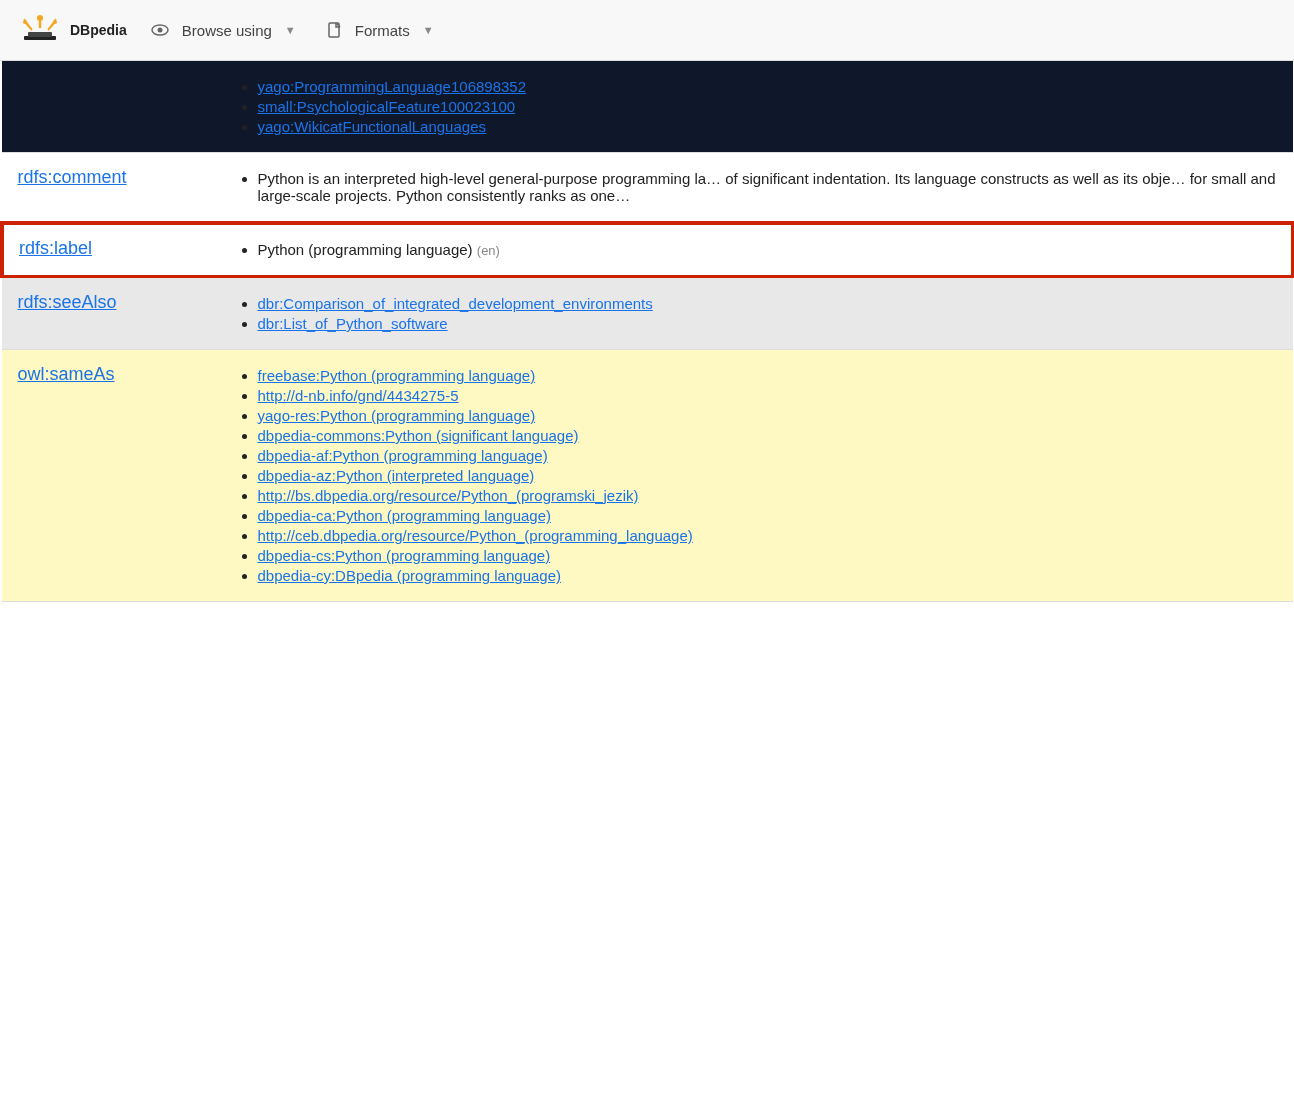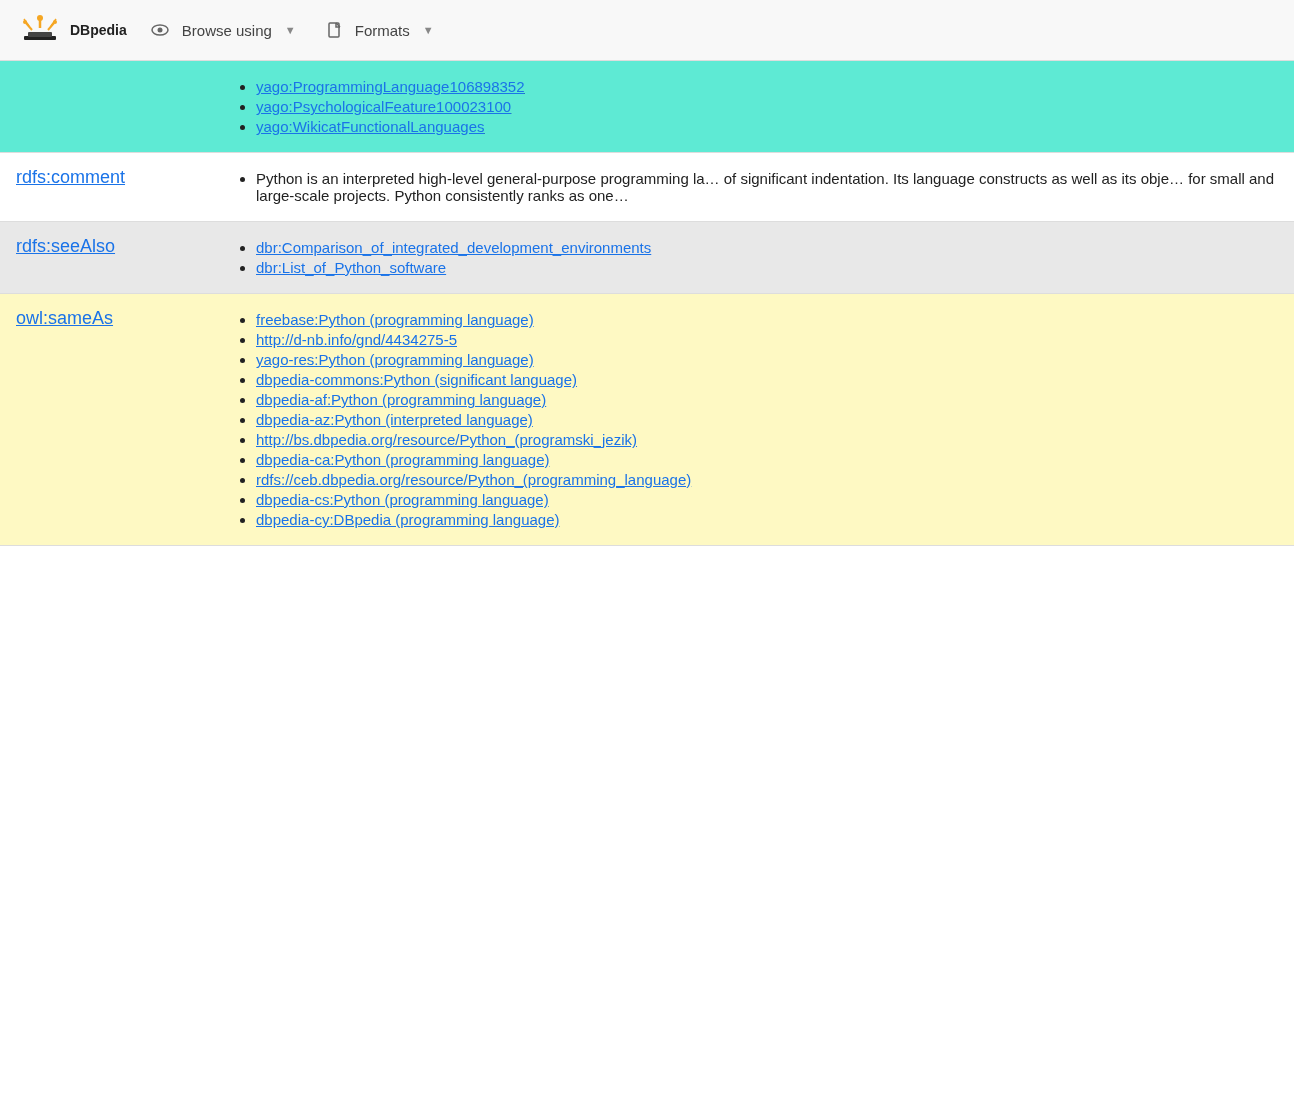--- a/index.html
+++ b/index.html
@@ -149,29 +149,29 @@
     </svg>
     <span>Formats</span>
     <span class="chevron">▼</span>
   </button>
 </header>
 
 <main class="main-content">
   <table class="data-table">
     <tbody>
 
-      <tr style="background:#5eead4; border-bottom:1px solid #ddd;text-decoration:underline;">
+      <tr style="background:#0f172a; border-bottom:1px solid #ddd;text-decoration:underline;">
         <td class="col-property"></td>
         <td class="col-values">
           <ul class="value-list">
             <li>
               <a class="value-link" href="#">yago:ProgrammingLanguage106898352</a>
             </li>
             <li>
-              <a class="value-link" href="#">yago:PsychologicalFeature100023100</a>
+              <a class="value-link" href="#">small:PsychologicalFeature100023100</a>
             </li>
             <li>
               <a class="value-link" href="#">yago:WikicatFunctionalLanguages</a>
             </li>
           </ul>
         </td>
       </tr>
 
       <tr style="background:#fff; border-bottom:1px solid #ddd;">
         <td class="col-property">
@@ -179,20 +179,32 @@
         </td>
         <td class="col-values">
           <ul class="value-list">
             <li>
               <span class="value-text">Python is an interpreted high-level general-purpose programming la… of significant indentation. Its language constructs as well as its obje… for small and large-scale projects. Python consistently ranks as one…</span>
             </li>
           </ul>
         </td>
       </tr>
 
+      <tr style="background:#fff; border-bottom:1px solid #ddd; outline: 3px solid #cc2200; outline-offset:-2px; position:relative;">
+        <td class="col-property" style="border: 3px solid #cc2200; border-right: none; padding: 14px 16px;">
+          <a class="property-link" href="#">rdfs:label</a>
+        </td>
+        <td class="col-values" style="border: 3px solid #cc2200; border-left: none; padding: 14px 16px;">
+          <ul class="value-list">
+            <li>
+              <span class="value-text">Python (programming language) </span><span class="lang-tag">(en)</span>
+            </li>
+          </ul>
+        </td>
+      </tr>
 
       <tr style="background:#e8e8e8; border-bottom:1px solid #ddd;padding-left:28px;">
         <td class="col-property">
           <a class="property-link" href="#">rdfs:seeAlso</a>
         </td>
         <td class="col-values">
           <ul class="value-list">
             <li>
               <a class="value-link" href="#">dbr:Comparison_of_integrated_development_environments</a>
             </li>
@@ -227,21 +239,21 @@
             <li>
               <a class="value-link" href="#">dbpedia-az:Python (interpreted language)</a>
             </li>
             <li>
               <a class="value-link" href="#">http://bs.dbpedia.org/resource/Python_(programski_jezik)</a>
             </li>
             <li>
               <a class="value-link" href="#">dbpedia-ca:Python (programming language)</a>
             </li>
             <li>
-              <a class="value-link" href="#">rdfs://ceb.dbpedia.org/resource/Python_(programming_language)</a>
+              <a class="value-link" href="#">http://ceb.dbpedia.org/resource/Python_(programming_language)</a>
             </li>
             <li>
               <a class="value-link" href="#">dbpedia-cs:Python (programming language)</a>
             </li>
             <li>
               <a class="value-link" href="#">dbpedia-cy:DBpedia (programming language)</a>
             </li>
           </ul>
         </td>
       </tr>

